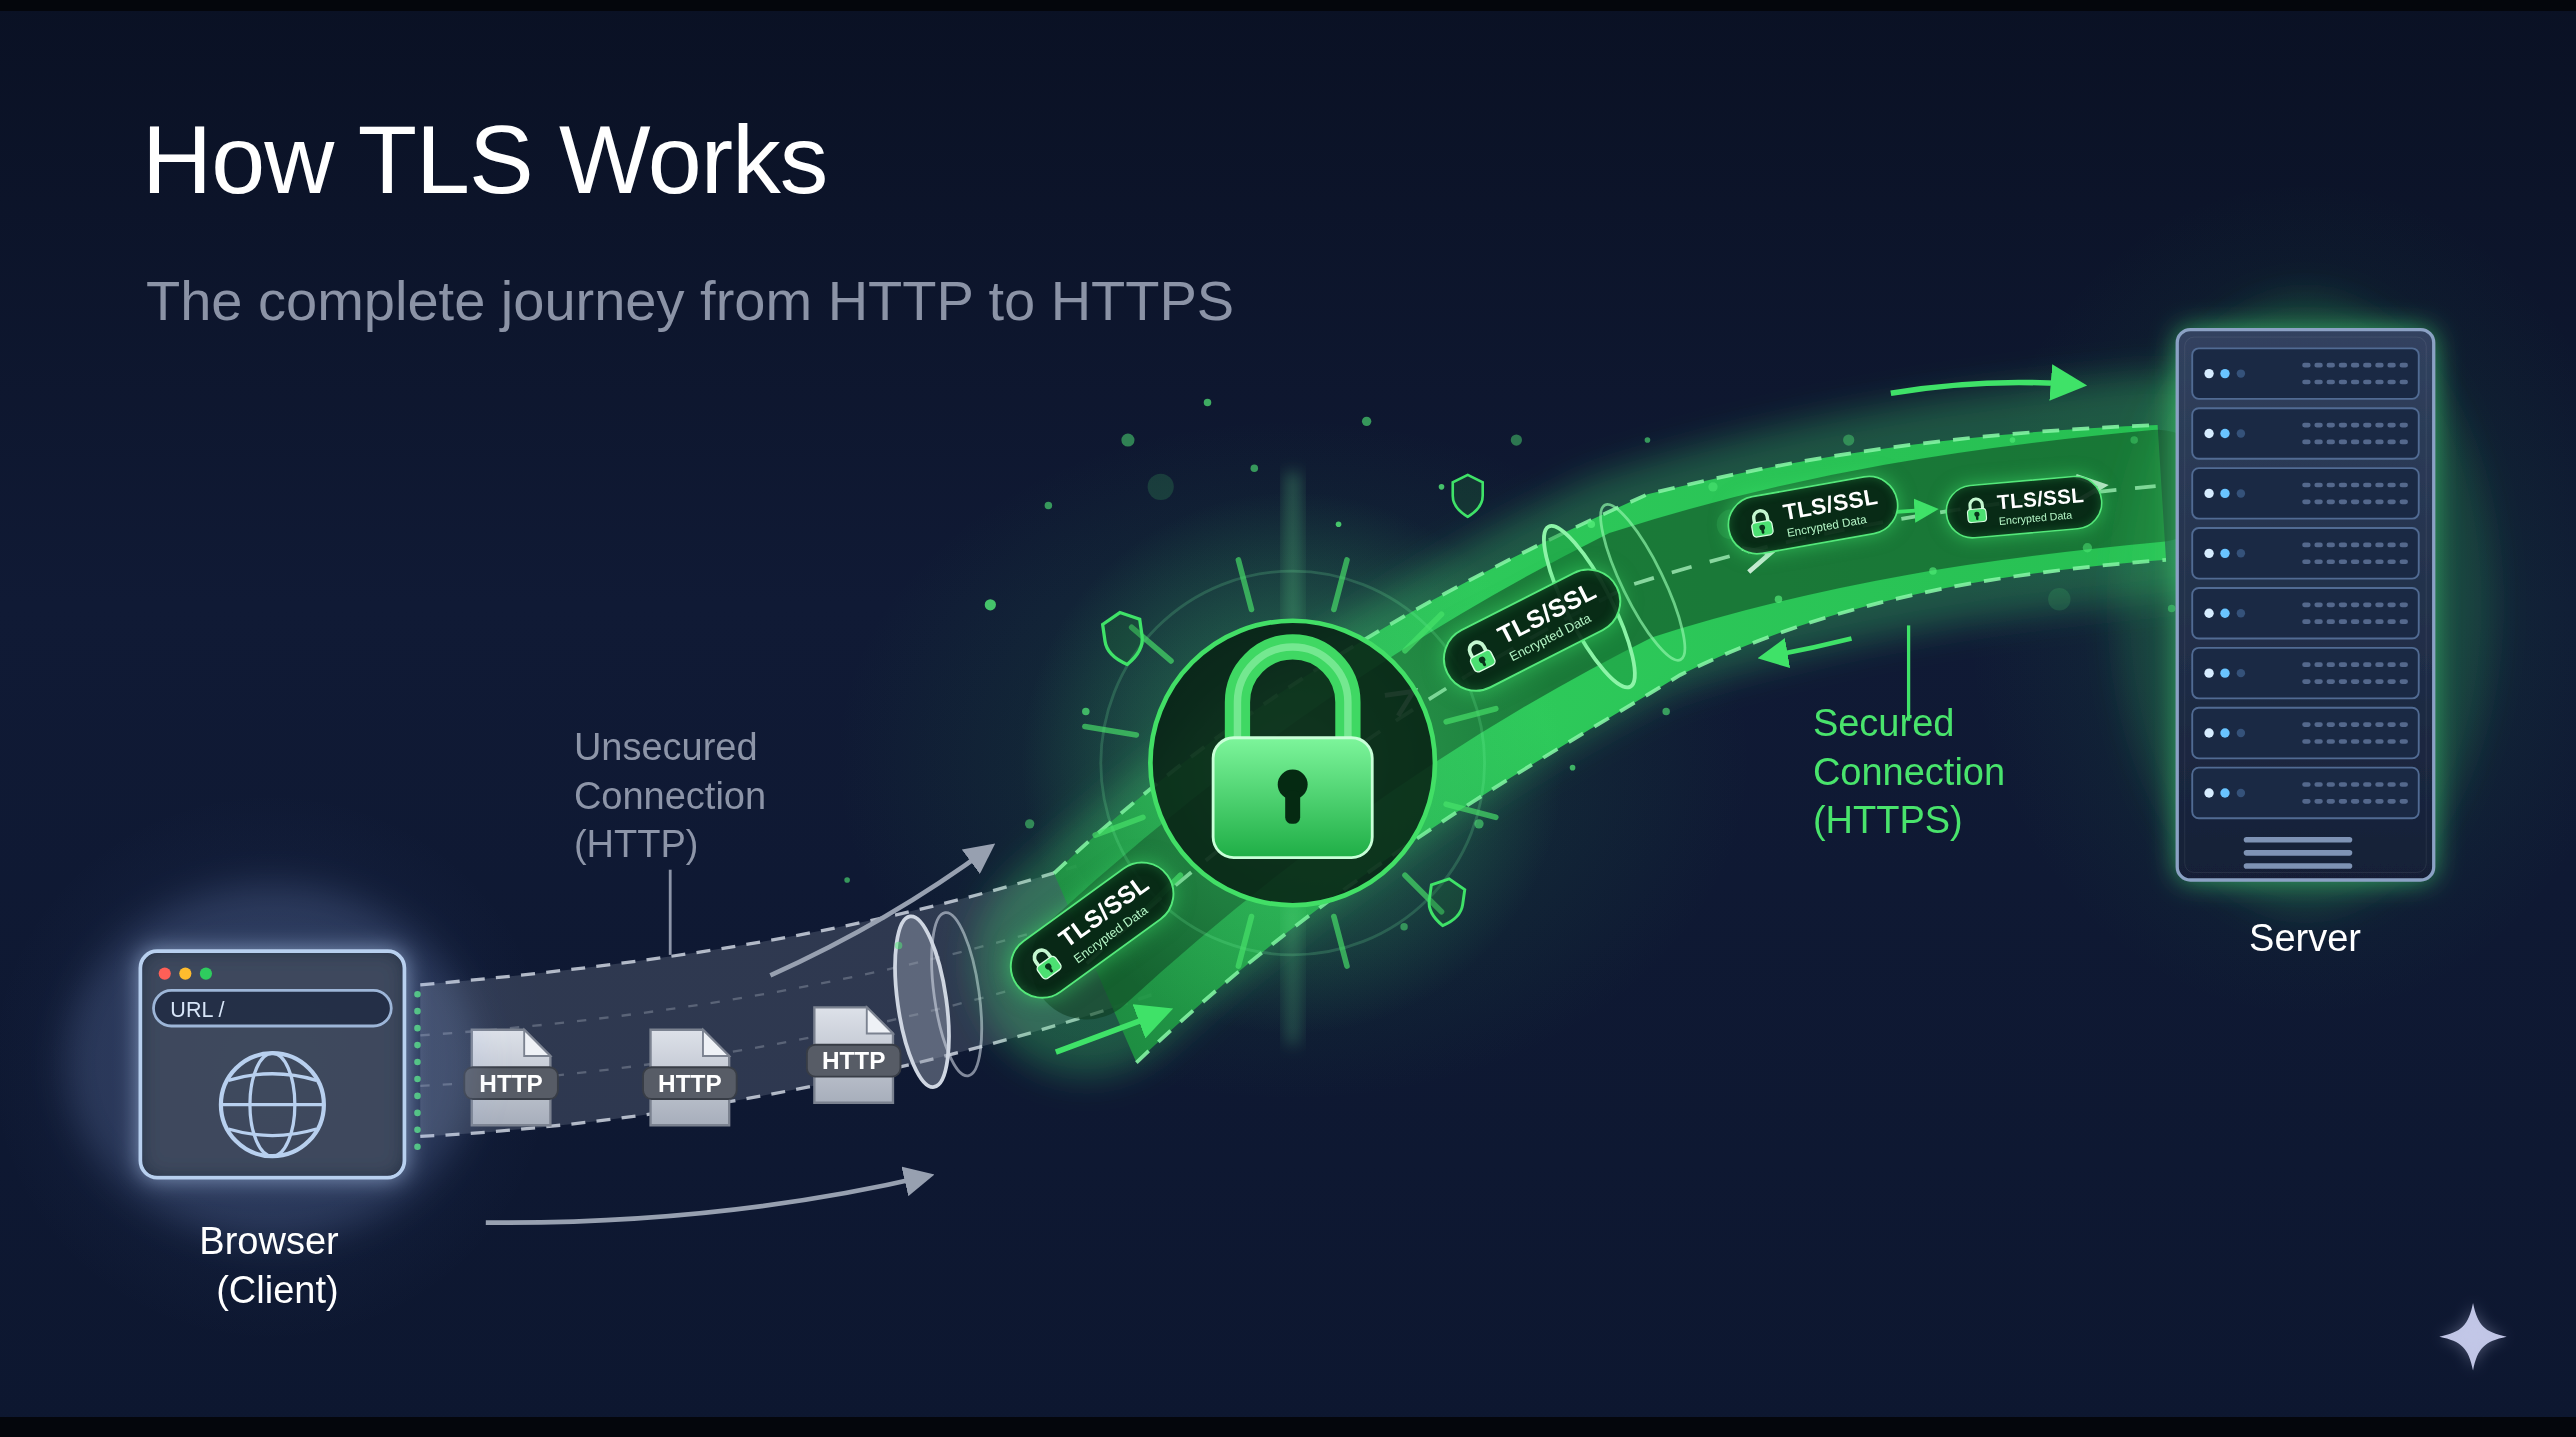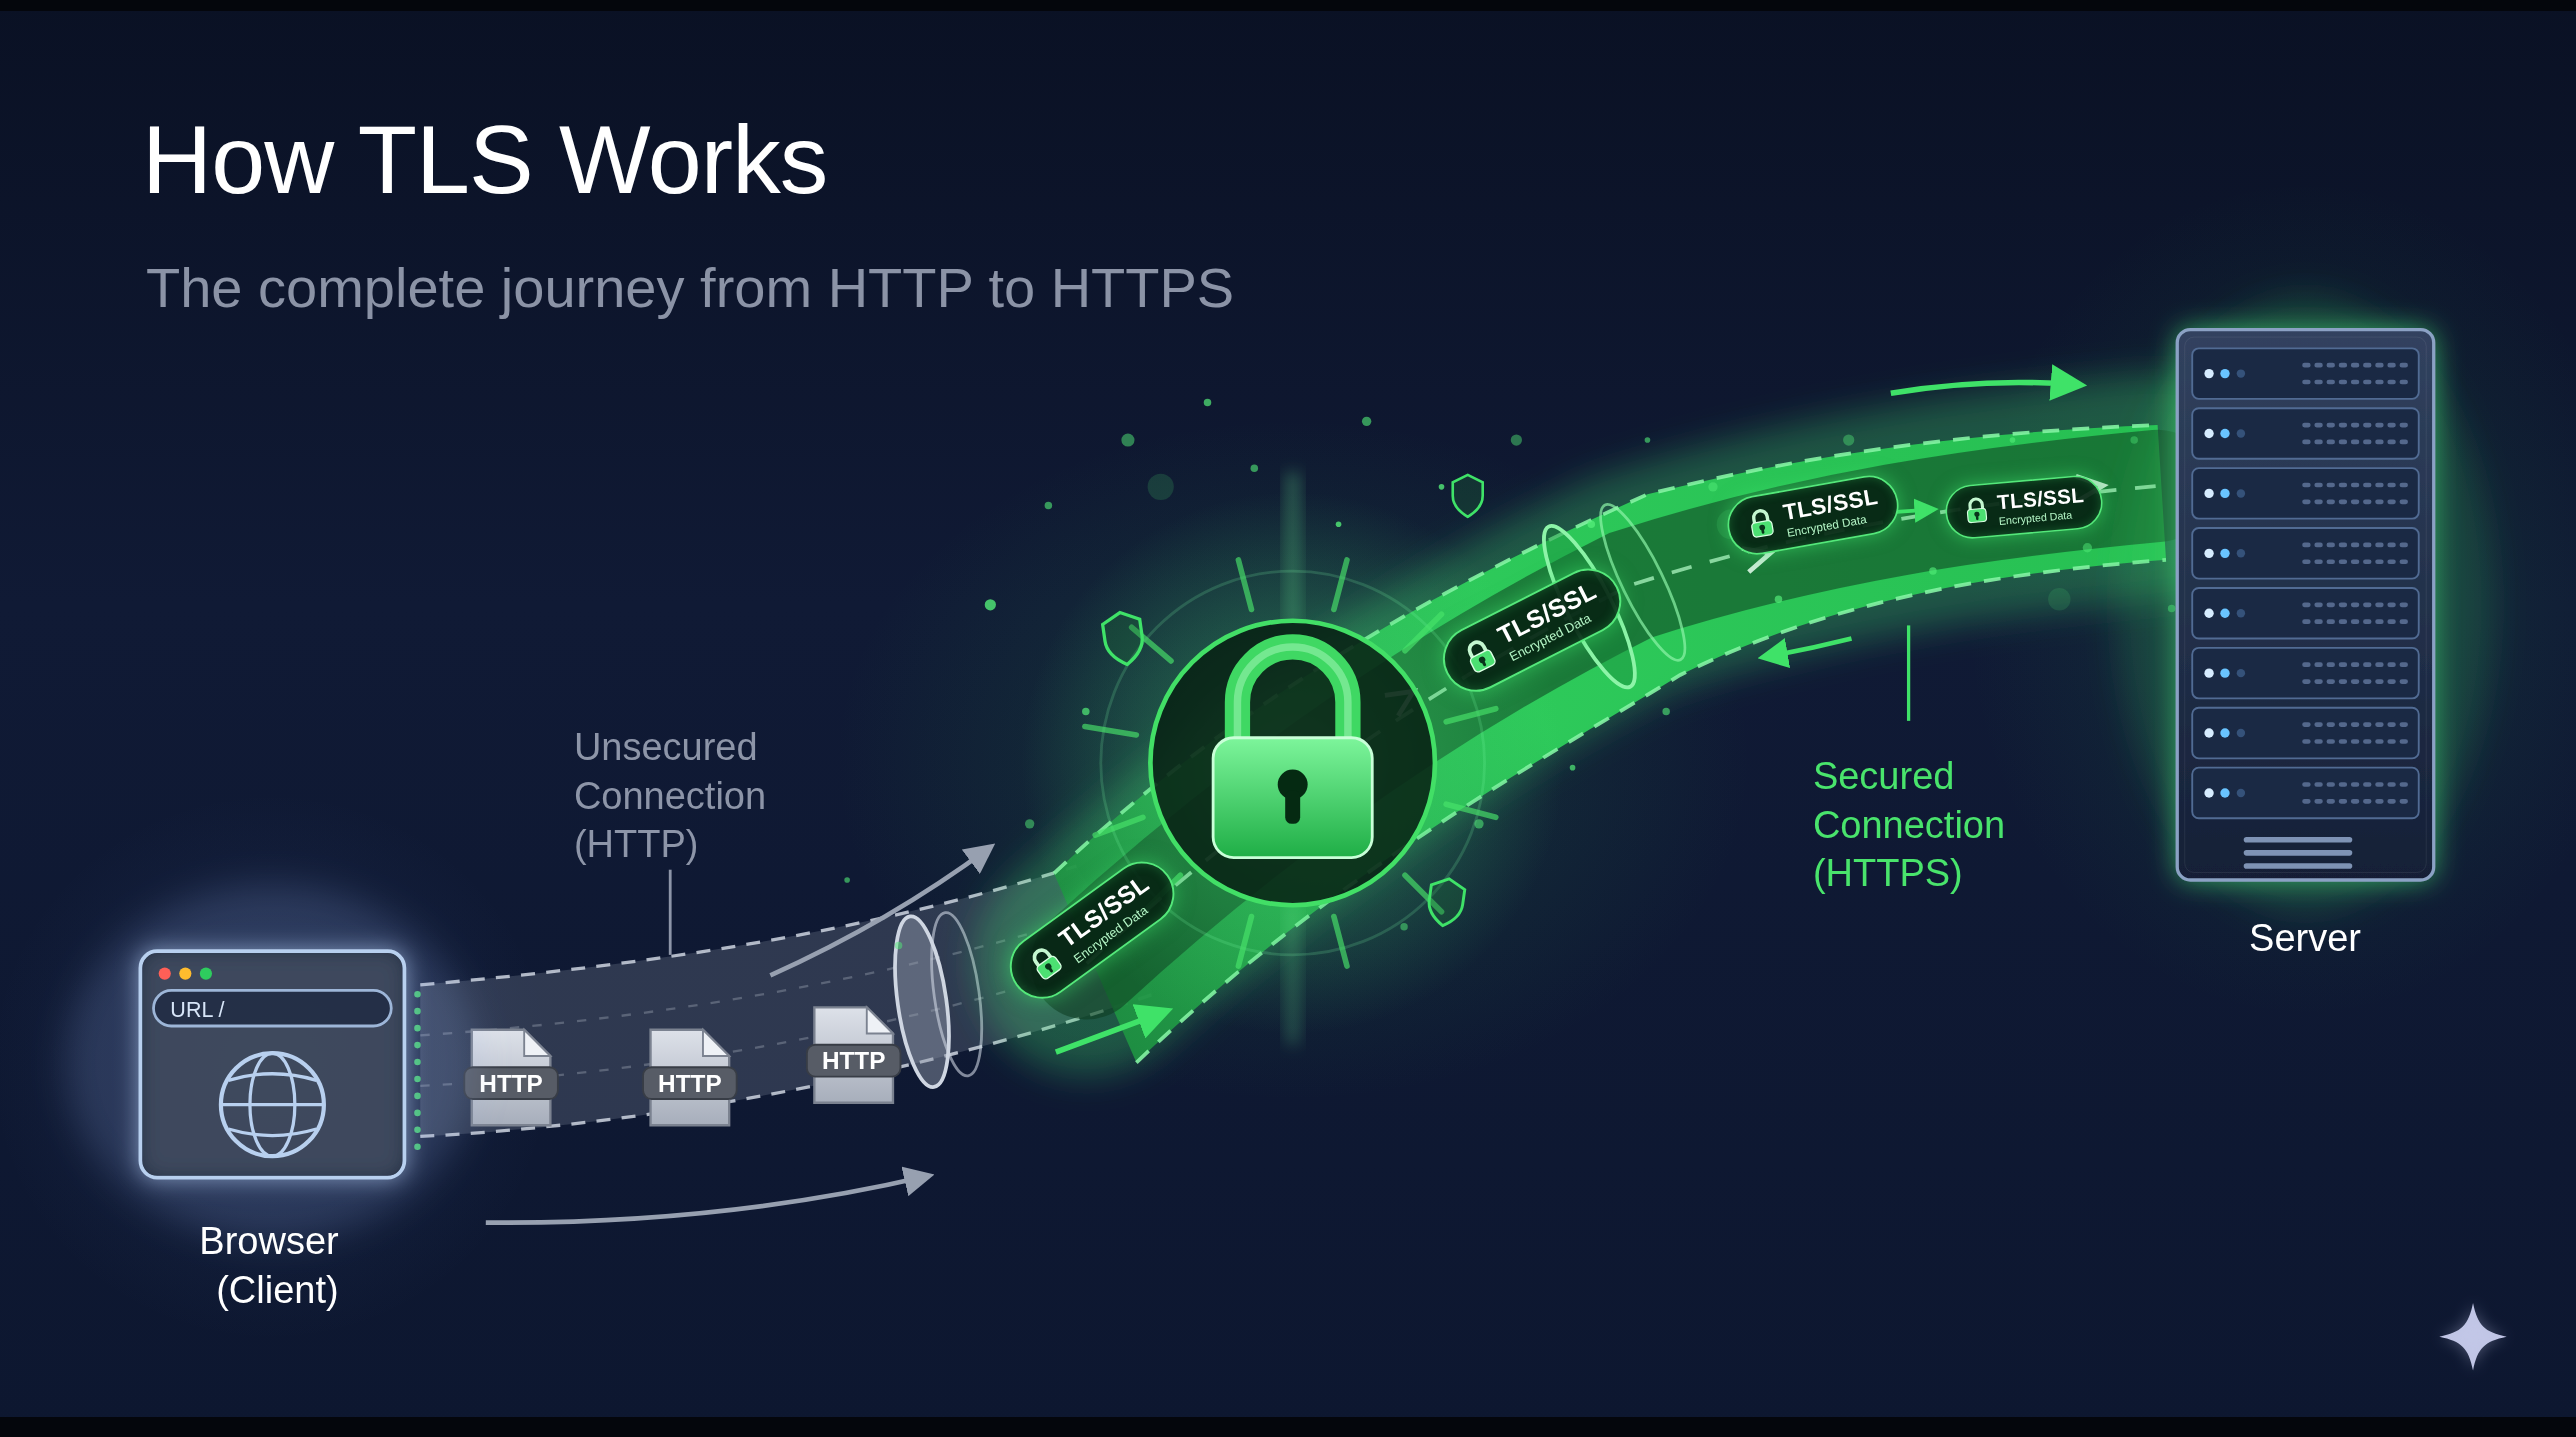--- a/index.html
+++ b/index.html
@@ -11,24 +11,24 @@
       radial-gradient(487px 599px at 2305px 599px, rgba(46,200,95,0.13), transparent 70%),
       radial-gradient(403px 393px at 271px 1067px, rgba(120,165,235,0.10), transparent 70%),
       linear-gradient(180deg,#0a1124 0%,#101a35 42%,#0d1730 100%);
   }
   .edge-strip{position:absolute;left:0;width:100%;background:#04060c;z-index:40;}
   #strip-top{top:0;height:11.2px}
   #strip-bottom{bottom:0;height:20.6px}
   #diagram{position:absolute;left:0;top:0;z-index:1}
   .overlay{position:absolute;z-index:10}
   .title{left:142px;top:104px;font-size:97px;font-weight:400;color:#ffffff;letter-spacing:-0.9px}
-  .subtitle{left:146px;top:255px;font-size:56px;color:#8b93a6;font-weight:400}
+  .subtitle{left:146px;top:268px;font-size:56px;color:#8b93a6;font-weight:400}
   .conn-label{transform:translateX(-50%);font-size:38px;line-height:1.28;font-weight:400}
   #unsecured-label{left:670px;top:723px;color:#8d95a8}
-  #secured-label{left:1909px;top:752px;color:#49e46c}
+  #secured-label{left:1909px;top:699px;color:#49e46c}
   .caption{transform:translateX(-50%);text-align:right;color:#ffffff;font-size:38px;line-height:1.3}
   #browser-caption{left:269px;top:1217px}
   #server-caption{left:2305px;top:914px}
   .tls-badge{
     position:absolute;z-index:12;display:flex;align-items:center;gap:10.3px;
     padding:8.4px 19.7px;border:2.8px solid #54e87a;border-radius:56px;
     background:rgba(7,37,19,0.92);
     box-shadow:0 0 20.6px rgba(64,230,110,0.55), inset 0 0 11.2px rgba(64,230,110,0.25);
     transform:translate(-50%,-50%) rotate(var(--rot,0deg)) scale(var(--sc,1));
     white-space:nowrap;

